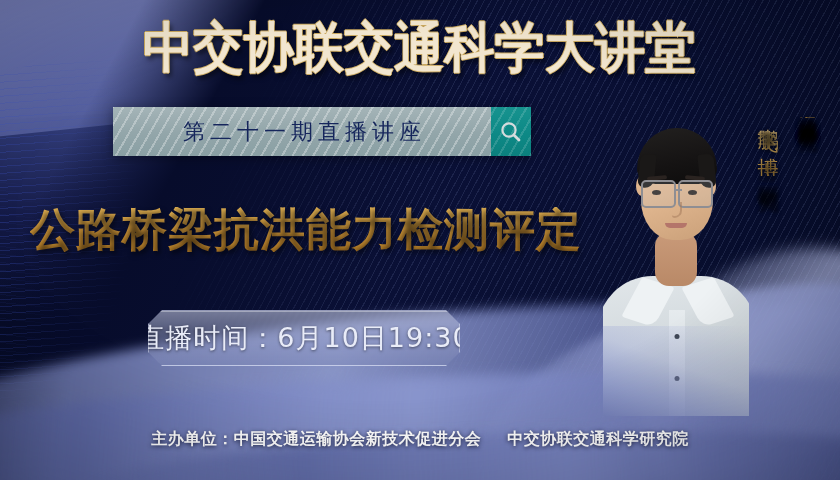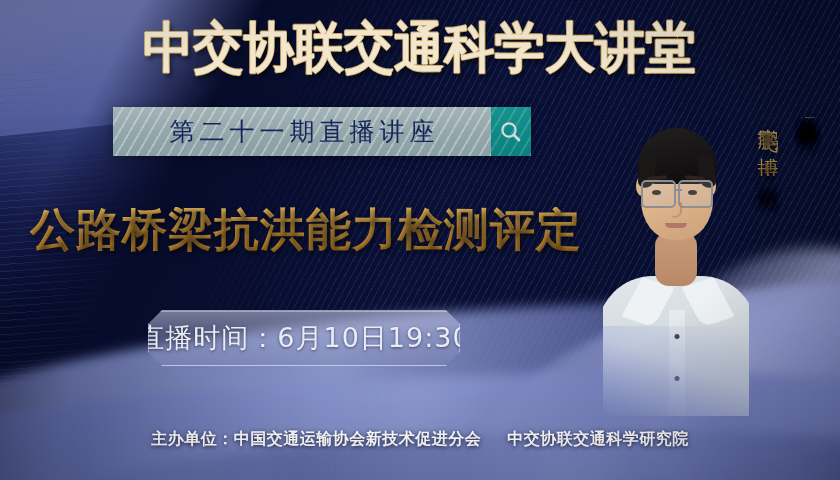--- a/index.html
+++ b/index.html
@@ -204,21 +204,21 @@
       rgba(255,255,255,0.30) 0px,
       rgba(255,255,255,0.30) 2px,
       rgba(255,255,255,0) 2px,
       rgba(255,255,255,0) 9px
     );
     pointer-events: none;
   }
   .searchbar .field-text {
     position: relative;
     z-index: 2;
-    font-size: 25px;
+    font-size: 22px;
     font-weight: 400;
     color: #16265c;
     letter-spacing: 5px;
     padding-left: 5px;
     white-space: nowrap;
     font-family: "DejaVu Sans", "Liberation Sans", sans-serif;
   }
   .searchbar .search-btn {
     width: 40px;
     background: linear-gradient(180deg, #17938f 0%, #0d8986 55%, #0b807d 100%);

